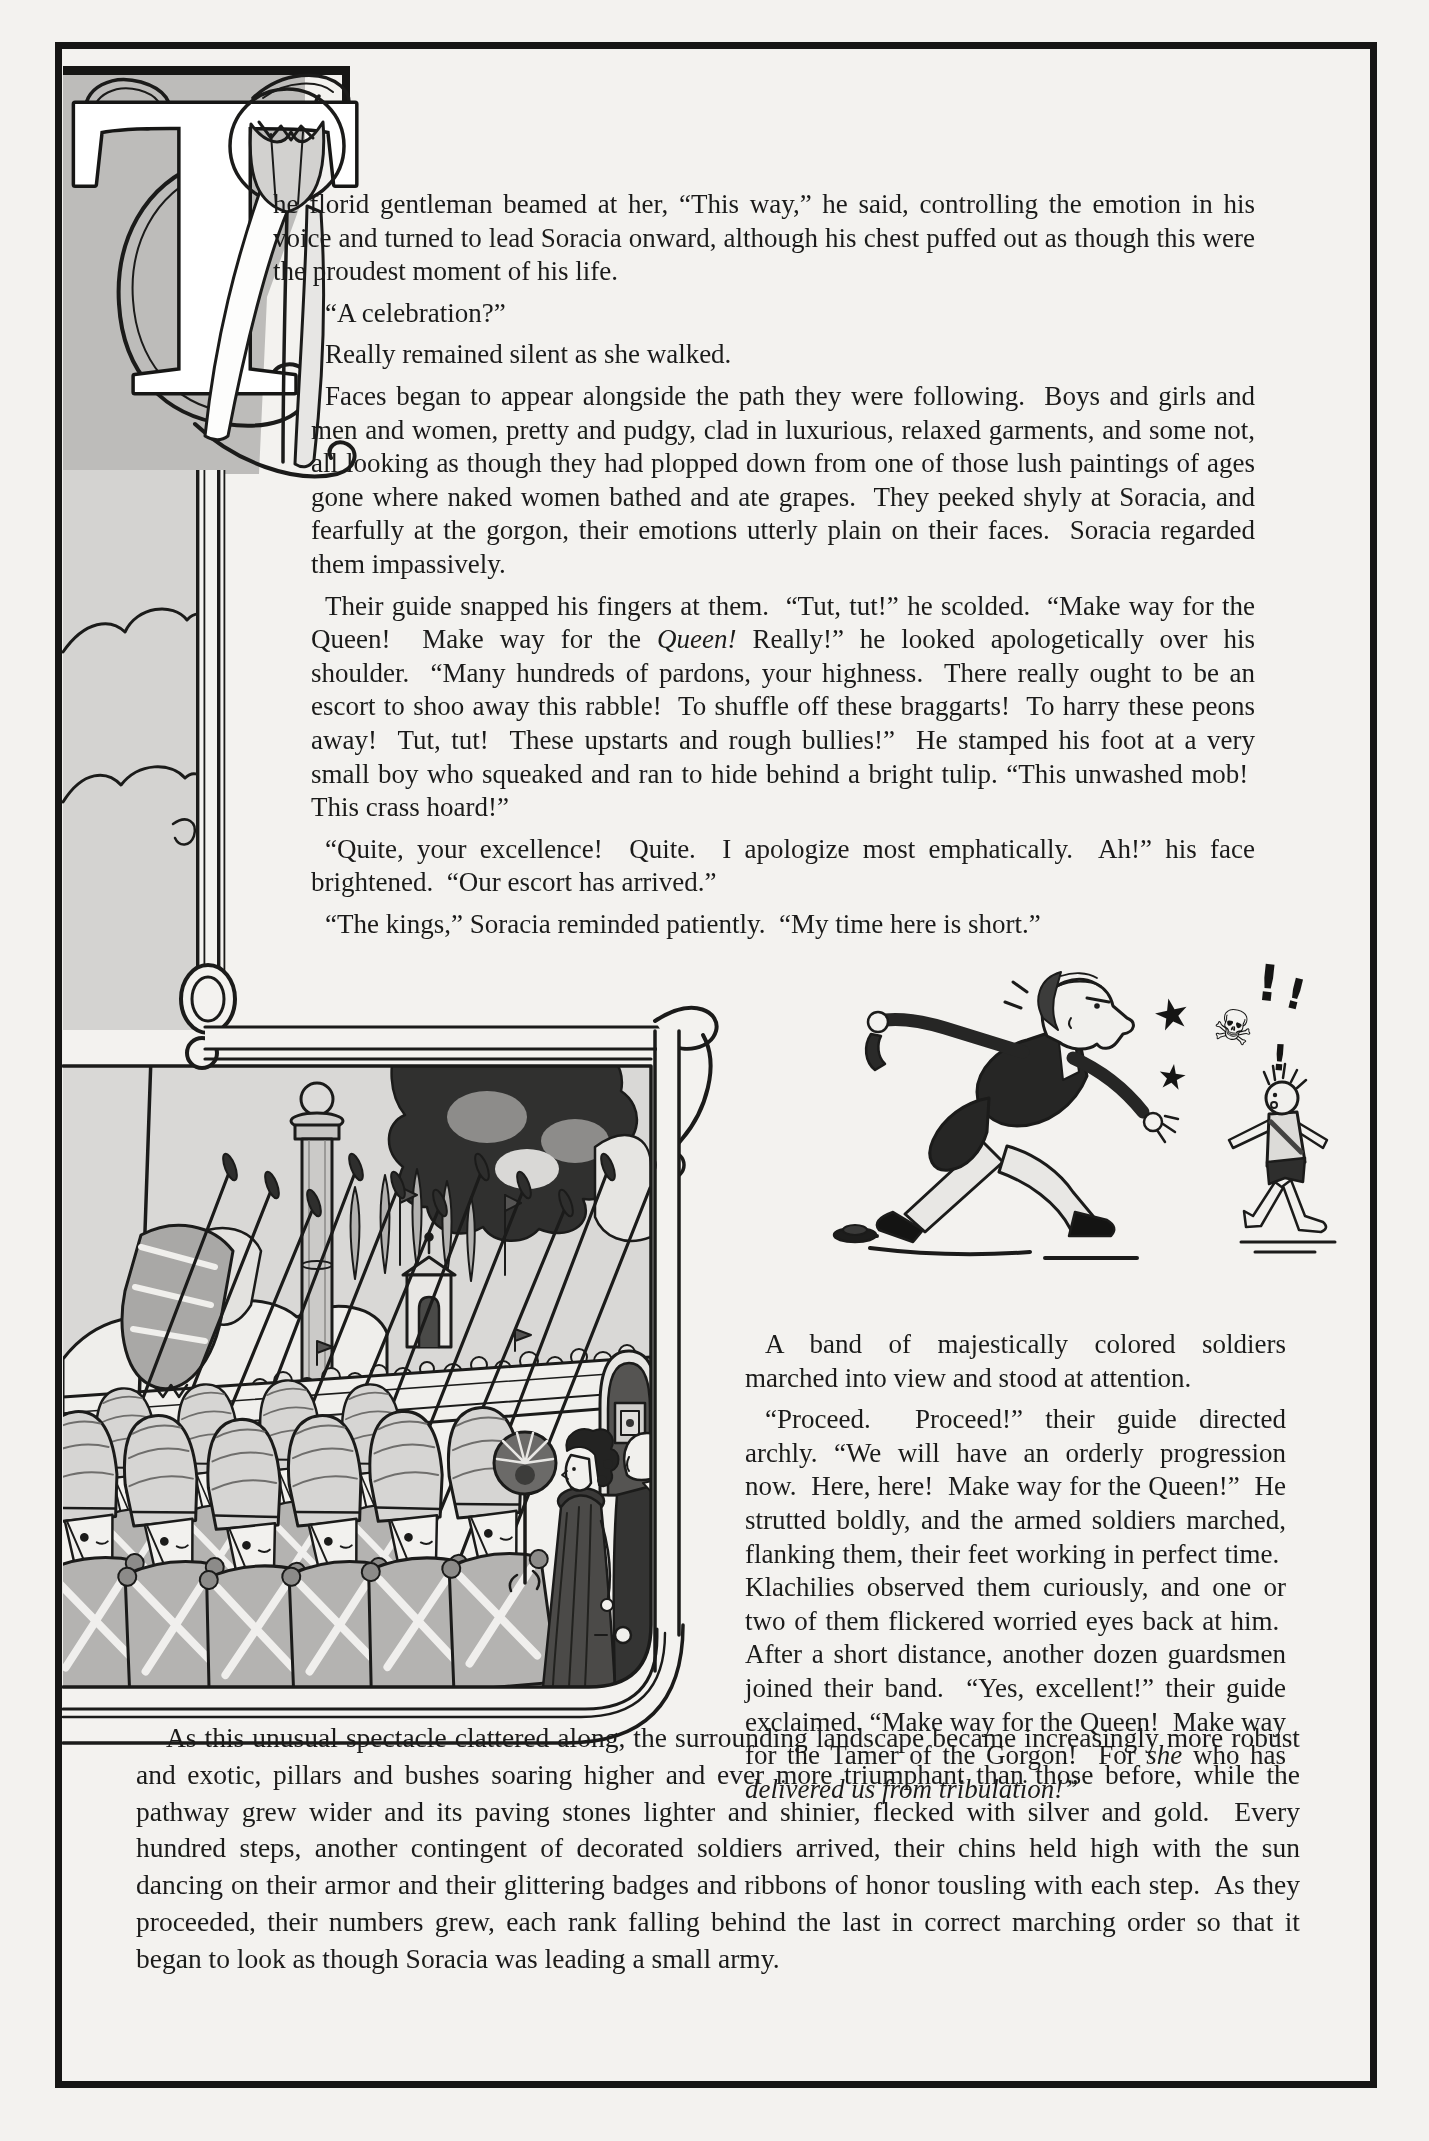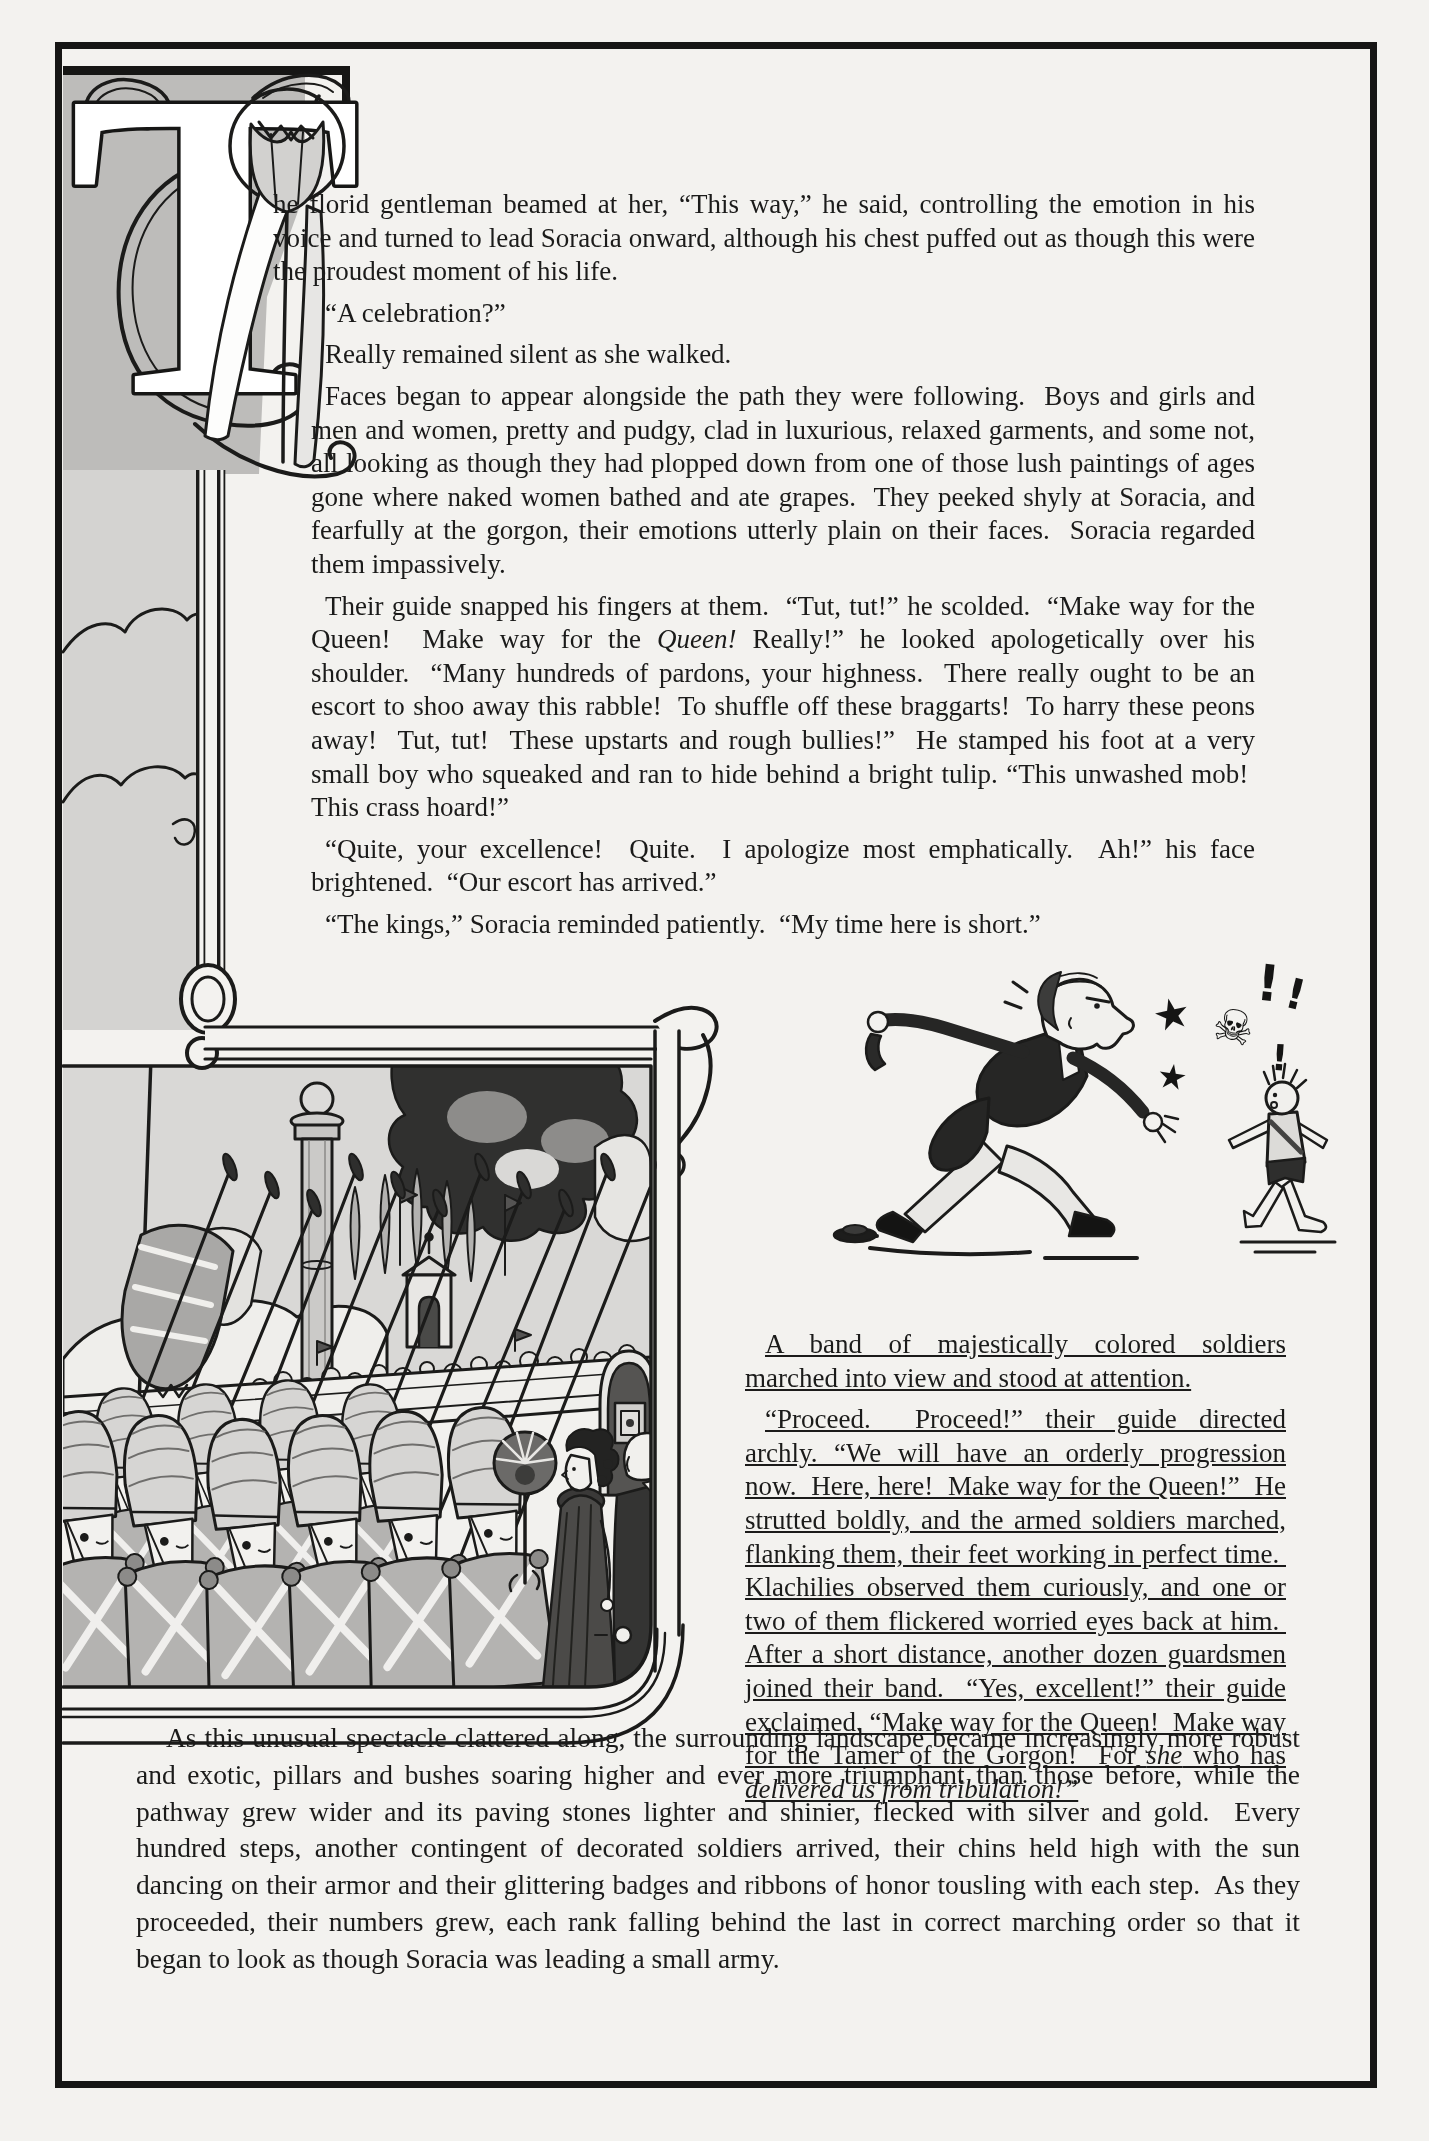--- a/index.html
+++ b/index.html
@@ -10,21 +10,21 @@
     overflow:hidden;
   }
   .page-border{
     position:absolute;left:55px;top:42px;width:1322px;height:2046px;
     border:7px solid #161615;box-sizing:border-box;background:transparent;
   }
   .textblock{position:absolute;text-align:justify;}
   .textblock p.para{margin:8px;padding:0;}
   #top-block{left:265px;top:180px;width:998px;font-size:27px;line-height:33.6px;}
   #top-block p.ind{padding-left:38px;text-indent:14px;}
-  #right-block{left:737px;top:1320px;width:557px;font-size:27px;line-height:33.6px;text-decoration:underline;}
+  #right-block{left:737px;top:1320px;width:557px;font-size:27px;line-height:33.6px;}
   #right-block p.ind{text-indent:20px;}
   #bottom-block{left:128px;top:1712px;width:1180px;font-size:27.5px;line-height:36.8px;}
   #bottom-block p.ind{text-indent:30px;}
   .ital{font-style:italic;}
   svg{position:absolute;overflow:visible;}
   svg *{vector-effect:none;}
   .lineart{stroke:#1b1b1a;stroke-linecap:round;stroke-linejoin:round;}
 </style>
 </head>
 <body>

